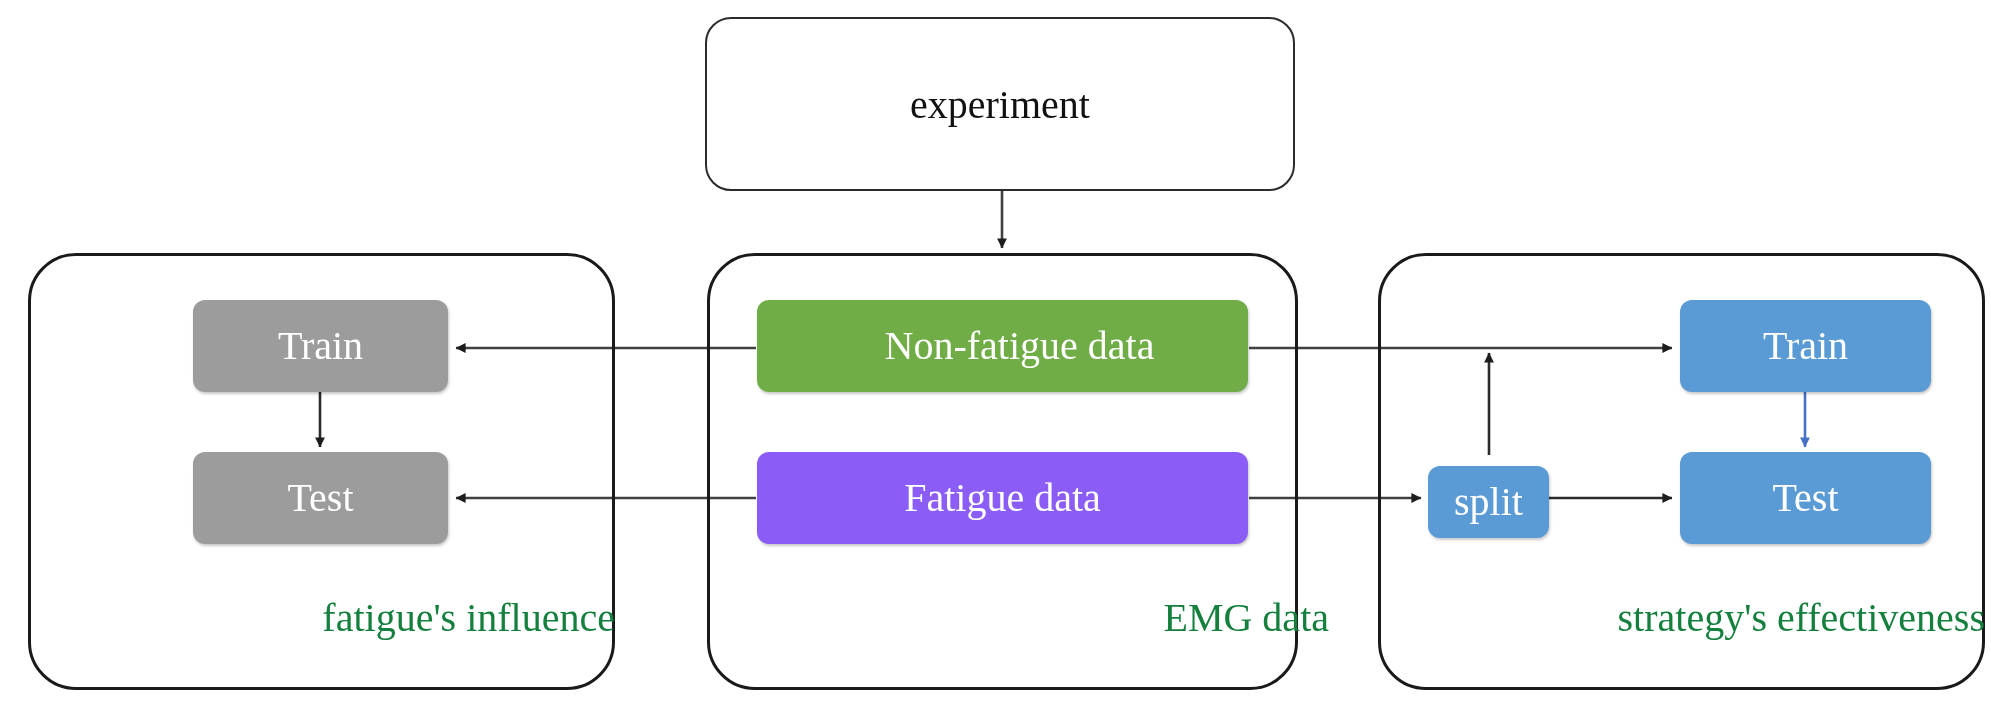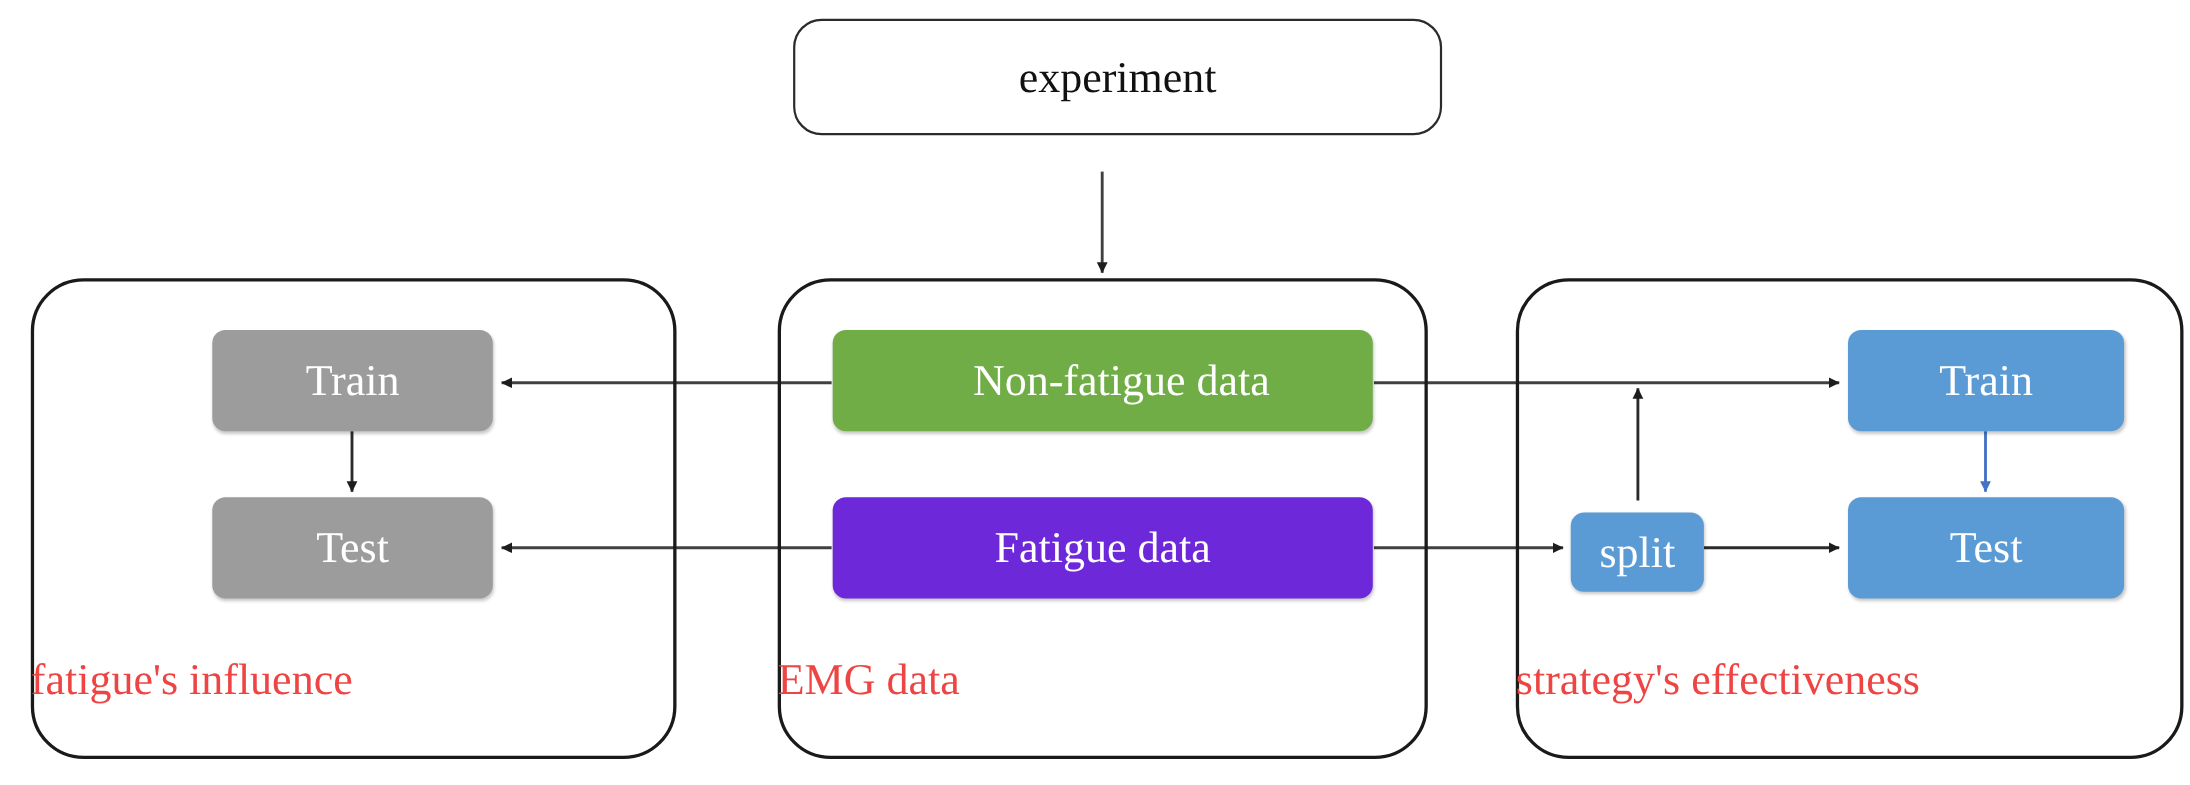--- a/index.html
+++ b/index.html
@@ -27,23 +27,23 @@
   }
   .panel {
     position: absolute;
     border: 3px solid #1a1a1a;
     border-radius: 48px;
     background: transparent;
     box-sizing: border-box;
   }
   .panel-label {
     position: absolute;
-    text-align: left;
+    text-align: right;
     font-size: 40px;
-    color: #ef4444;
+    color: #15803d;
     white-space: nowrap;
     line-height: 1;
   }
   .topbox {
     position: absolute;
     border: 2.5px solid #2b2b2b;
     border-radius: 26px;
     background: #ffffff;
     box-sizing: border-box;
     display: flex;
@@ -59,21 +59,21 @@
     display: flex;
     align-items: center;
     justify-content: center;
     color: #ffffff;
     font-size: 40px;
     line-height: 1;
     box-shadow: 1px 2px 3px rgba(0,0,0,0.22);
   }
   .node.gray   { background: #9c9c9c; }
   .node.green  { background: #70ad47; padding-left: 34px; }
-  .node.orange { background: #6d28d9; }
+  .node.orange { background: #8b5cf6; }
   .node.blue   { background: #5b9bd5; }
 </style>
 </head>
 <body>
 
 <div id="canvas">
 
   <svg class="edges" viewBox="0 0 1991 714">
     <defs>
       <marker id="ah-dark" markerWidth="11" markerHeight="11" refX="9.6" refY="5.5" orient="auto" markerUnits="userSpaceOnUse">
@@ -114,21 +114,21 @@
 
     <g>
       <line x1="1549" y1="498" x2="1672" y2="498" stroke="#2b2b2b" stroke-width="2.6" marker-end="url(#ah-dark)"></line>
     </g>
 
     <g>
       <line x1="1805" y1="392" x2="1805" y2="447" stroke="#4472c4" stroke-width="2.6" marker-end="url(#ah-blue)"></line>
     </g>
   </svg>
 
-  <div class="topbox" style="left:705px; top:17px; width:590px; height:106px;margin-left:16px;">
+  <div class="topbox" style="left:705px; top:17px; width:590px; height:174px;">
     <span>experiment</span>
   </div>
 
   <div class="panel" style="left:28px; top:253px; width:587px; height:437px;"></div>
 
   <div class="node gray" style="left:193px; top:300px; width:255px; height:92px;">
     <span>Train</span>
   </div>
 
   <div class="node gray" style="left:193px; top:452px; width:255px; height:92px;">

